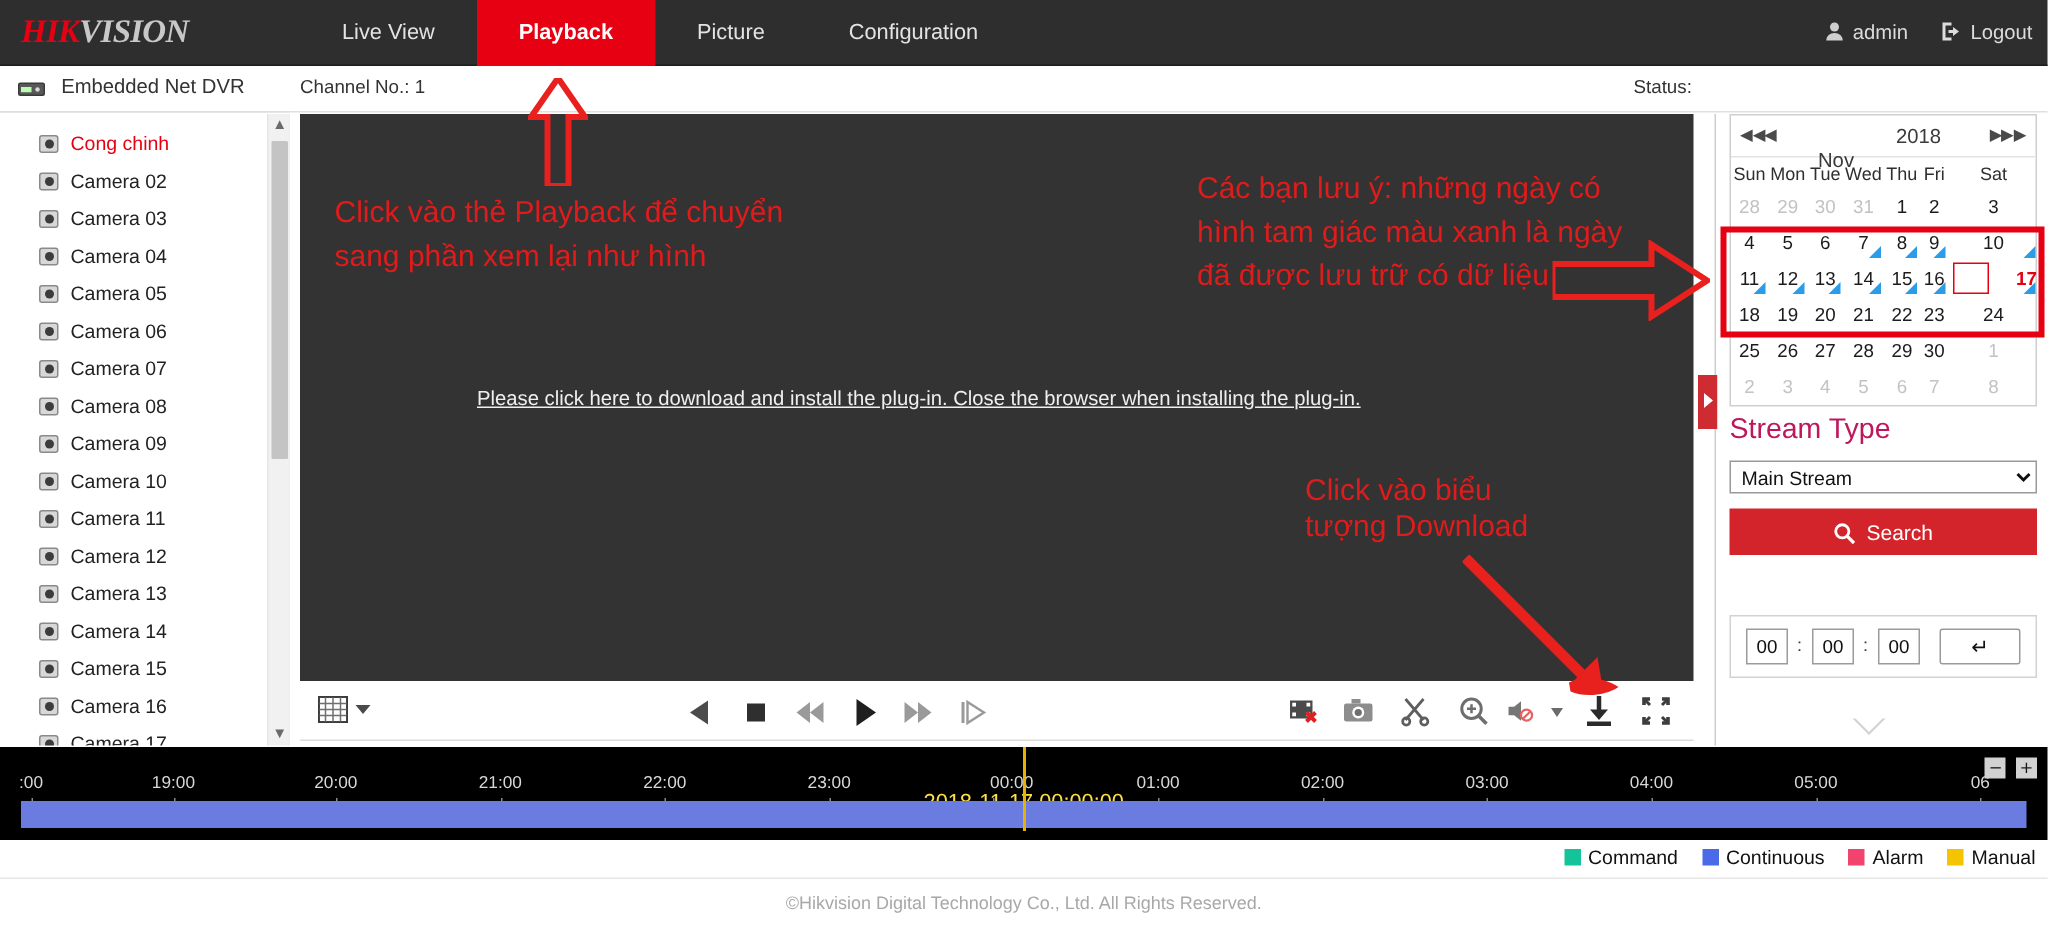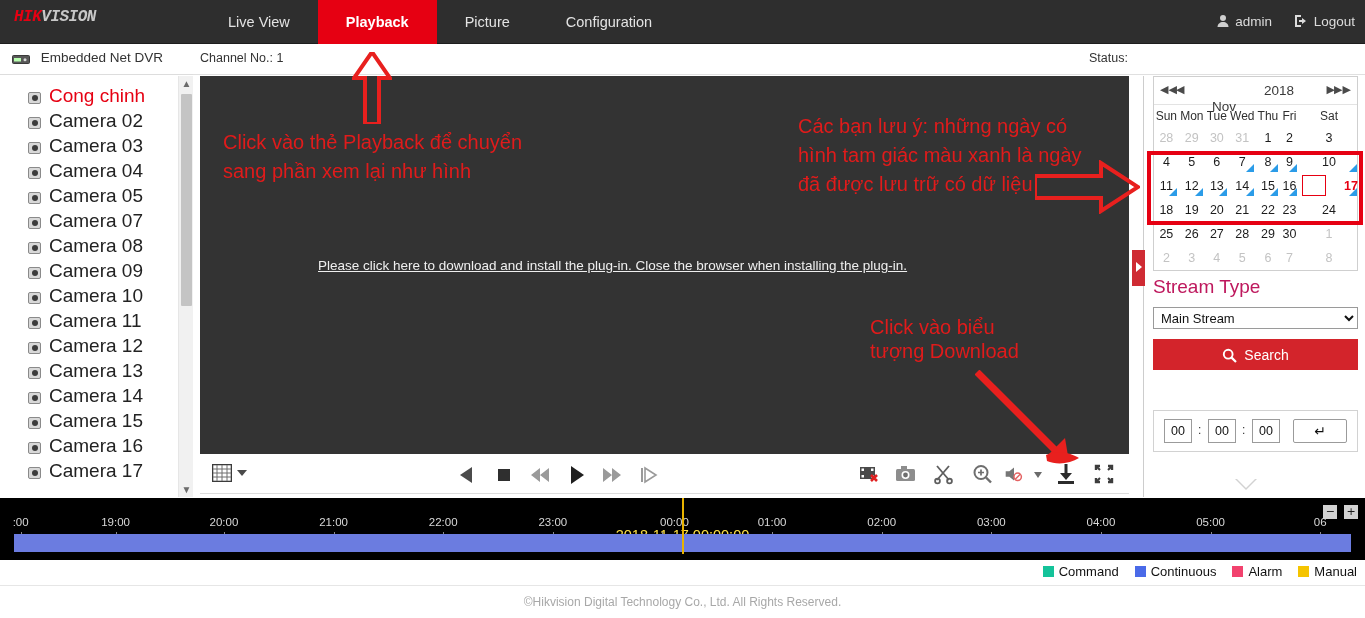--- a/index.html
+++ b/index.html
@@ -15,22 +15,22 @@
 
   
   .topbar {
     position: absolute; top: 0; left: 0;
     width: 1365px; height: 44px;
     background: #2e2e2e;
     border-bottom: 1px solid #1d1d1d;
   }
   .logo {
     position: absolute; left: 14px; top: 8px;
-    font-family: Liberation Mono, monospace;
-    font-size: 16px; font-weight: bold; font-style: italic;
+    font-family: Liberation Serif, serif;
+    font-size: 22px; font-weight: bold; font-style: italic;
     letter-spacing: -0.5px;
   }
   .logo .hik { color: #e60012; }
   .logo .vis { color: #c8c8c8; }
 
   .navtabs { position: absolute; left: 200px; top: 0; height: 44px; }
   .navtab {
     display: inline-block; height: 44px; line-height: 44px;
     padding: 0 28px; color: #e3e3e3; font-size: 14.5px;
     cursor: pointer; vertical-align: top;
@@ -55,22 +55,22 @@
   .status-lbl { position: absolute; left: 1089px; top: 7px; font-size: 12.5px; color: #333; }
   .sub-divider { position:absolute; left:0; top:30px; width:193px; height:1px; background:#ddd; }
 
   
   .camlist {
     position: absolute; top: 76px; left: 0; width: 193px; height: 421px;
     background: #fff; border-right: 1px solid #d9d9d9;
     overflow: hidden;
   }
   .cam-row {
-    height: 25px; line-height: 25px; padding-left: 28px;
-    font-size: 19px; color: #222; cursor: pointer; white-space: nowrap;
+    height: 25px; line-height: 25px; padding-left: 12px;
+    font-size: 13px; color: #222; cursor: pointer; white-space: nowrap; margin-left: 14px;
   }
   .cam-row:first-child { margin-top: 7px; }
   .cam-row.selected { color: #e60012; }
   .cam-icon {
     display: inline-block; width: 13px; height: 12px;
     border: 1px solid #8a8a8a; background: #d8d8d8;
     border-radius: 2px; vertical-align: -2px; margin-right: 8px;
     position: relative;
   }
   .cam-icon:after {
@@ -319,20 +319,21 @@
   <div class="channel-no">Channel No.: 1</div>
   <div class="status-lbl">Status:</div>
 </div>
 
 <div class="camlist" id="camlist">
     <div class="cam-row selected"><span class="cam-icon"></span><span>Cong chinh</span></div>
     <div class="cam-row"><span class="cam-icon"></span><span>Camera 02</span></div>
     <div class="cam-row"><span class="cam-icon"></span><span>Camera 03</span></div>
     <div class="cam-row"><span class="cam-icon"></span><span>Camera 04</span></div>
     <div class="cam-row"><span class="cam-icon"></span><span>Camera 05</span></div>
+    <div class="cam-row"><span class="cam-icon"></span><span>Camera 06</span></div>
     <div class="cam-row"><span class="cam-icon"></span><span>Camera 07</span></div>
     <div class="cam-row"><span class="cam-icon"></span><span>Camera 08</span></div>
     <div class="cam-row"><span class="cam-icon"></span><span>Camera 09</span></div>
     <div class="cam-row"><span class="cam-icon"></span><span>Camera 10</span></div>
     <div class="cam-row"><span class="cam-icon"></span><span>Camera 11</span></div>
     <div class="cam-row"><span class="cam-icon"></span><span>Camera 12</span></div>
     <div class="cam-row"><span class="cam-icon"></span><span>Camera 13</span></div>
     <div class="cam-row"><span class="cam-icon"></span><span>Camera 14</span></div>
     <div class="cam-row"><span class="cam-icon"></span><span>Camera 15</span></div>
     <div class="cam-row"><span class="cam-icon"></span><span>Camera 16</span></div>

